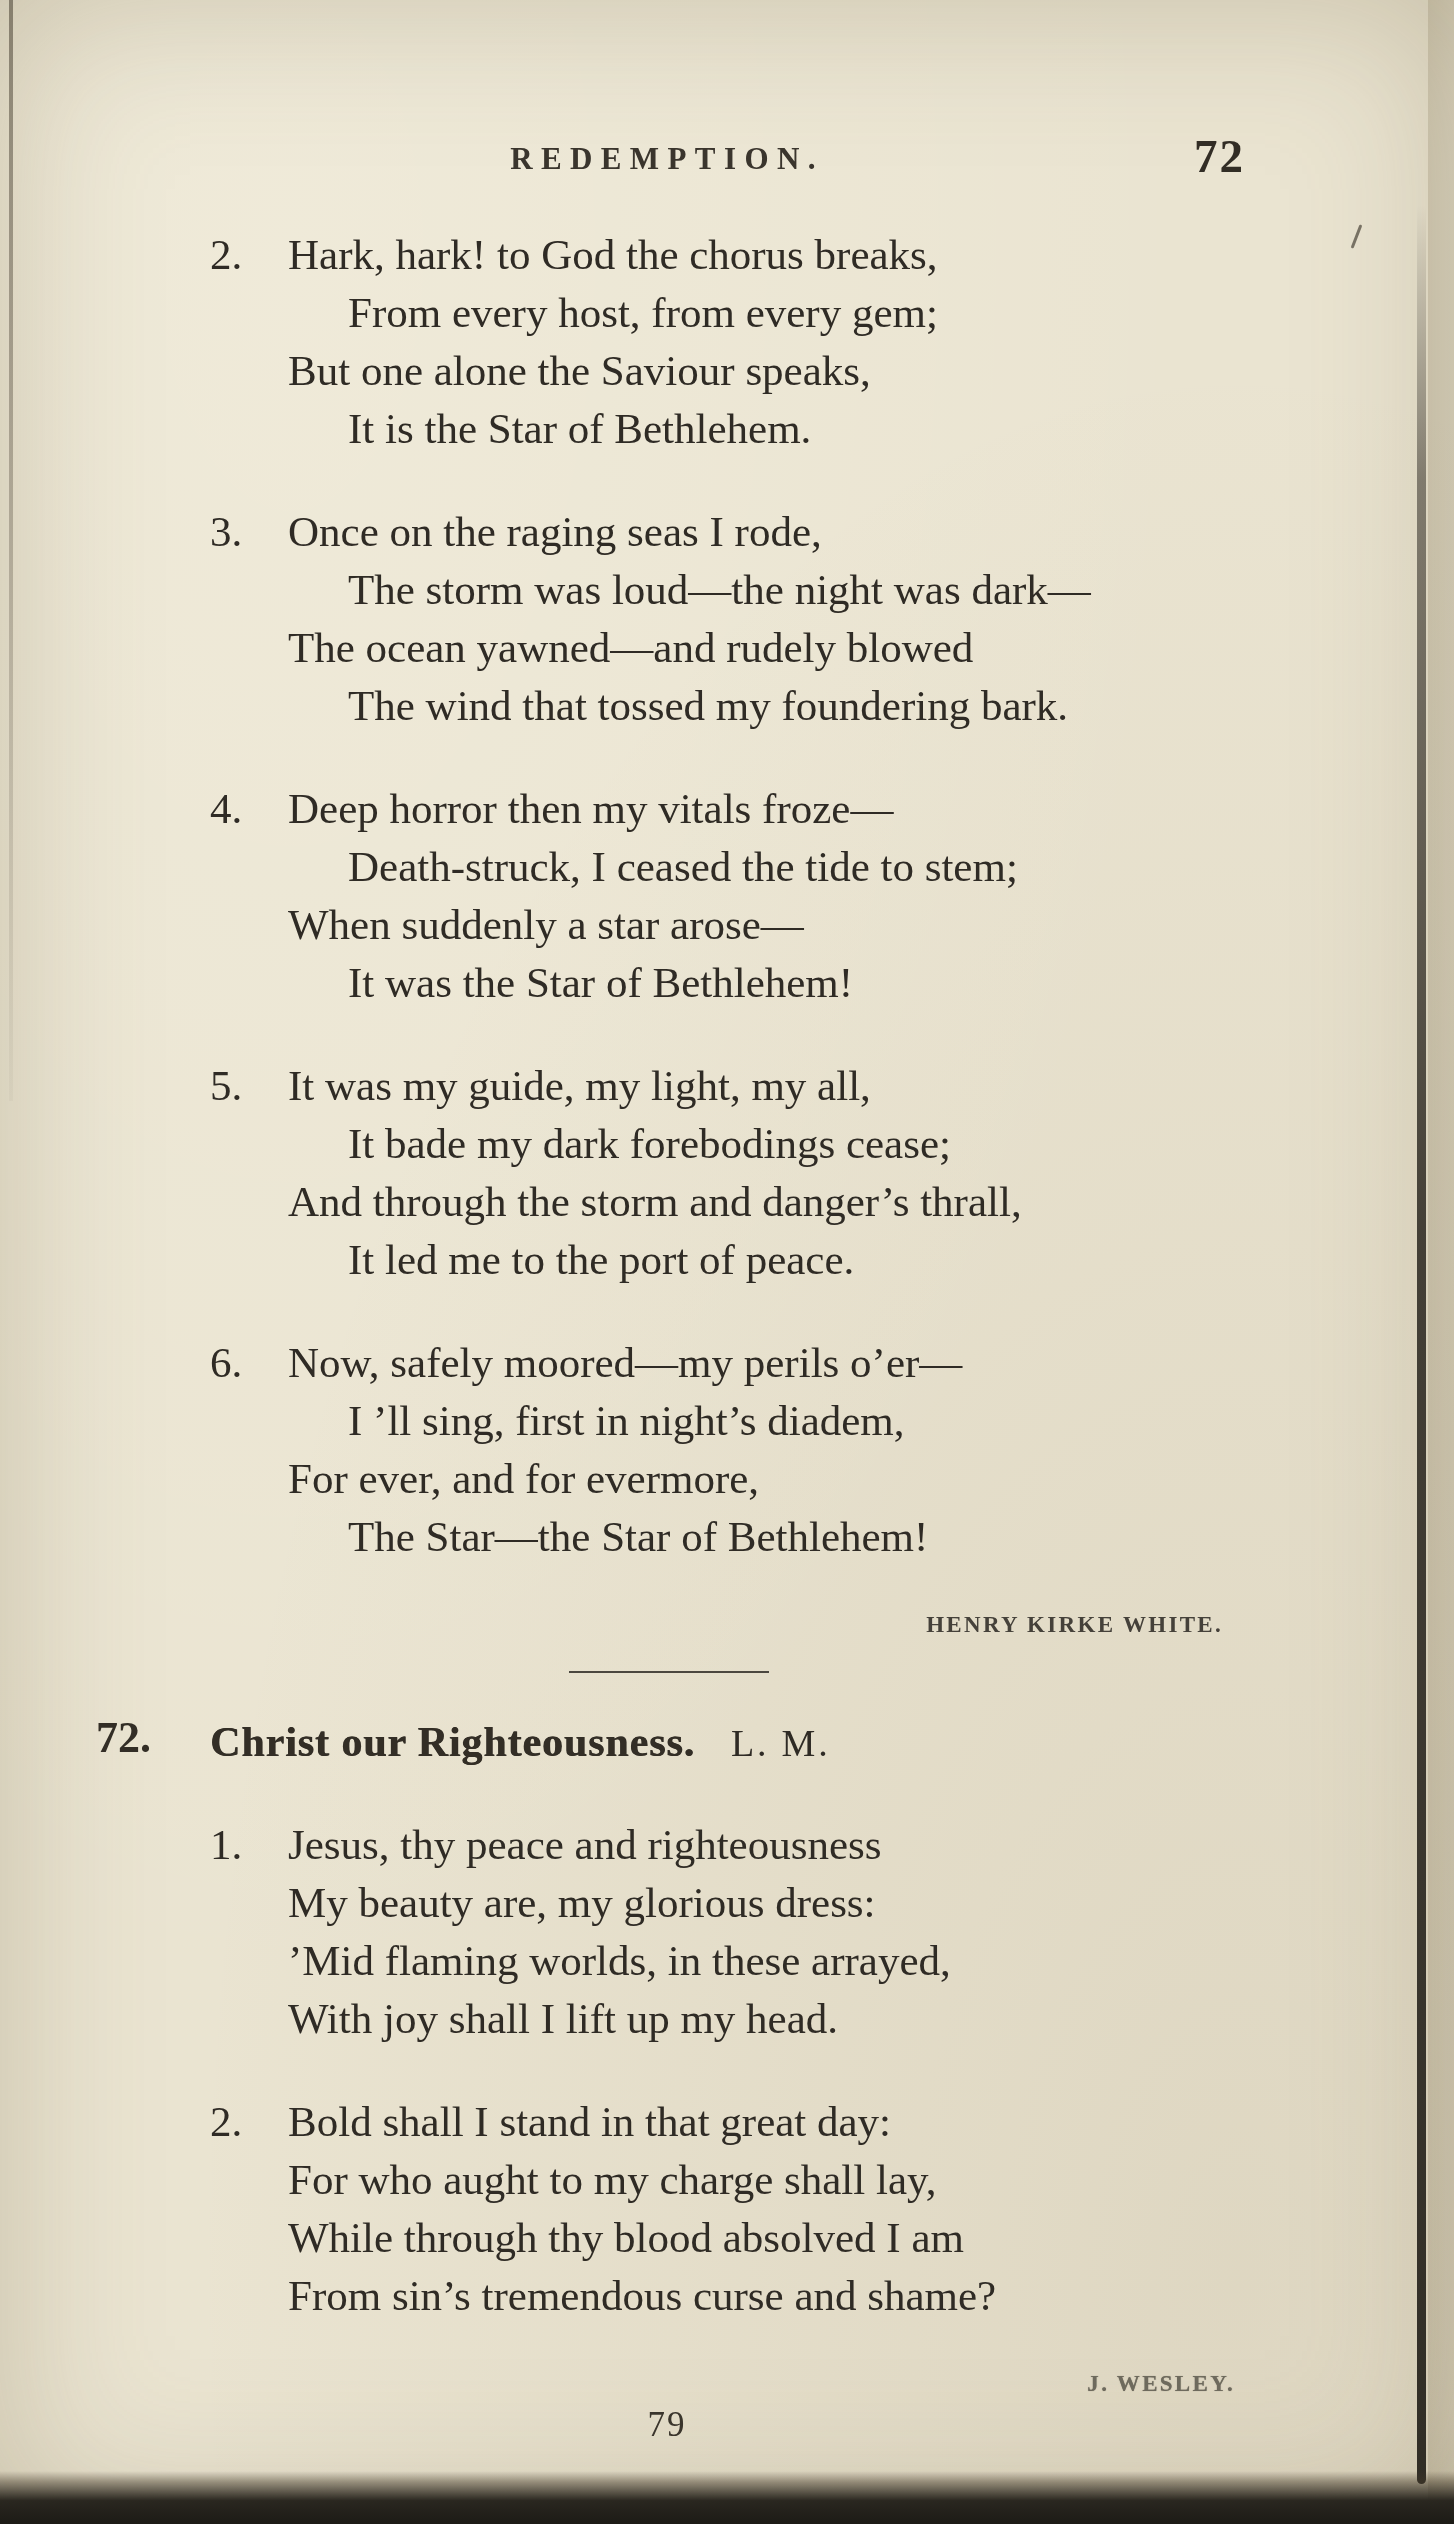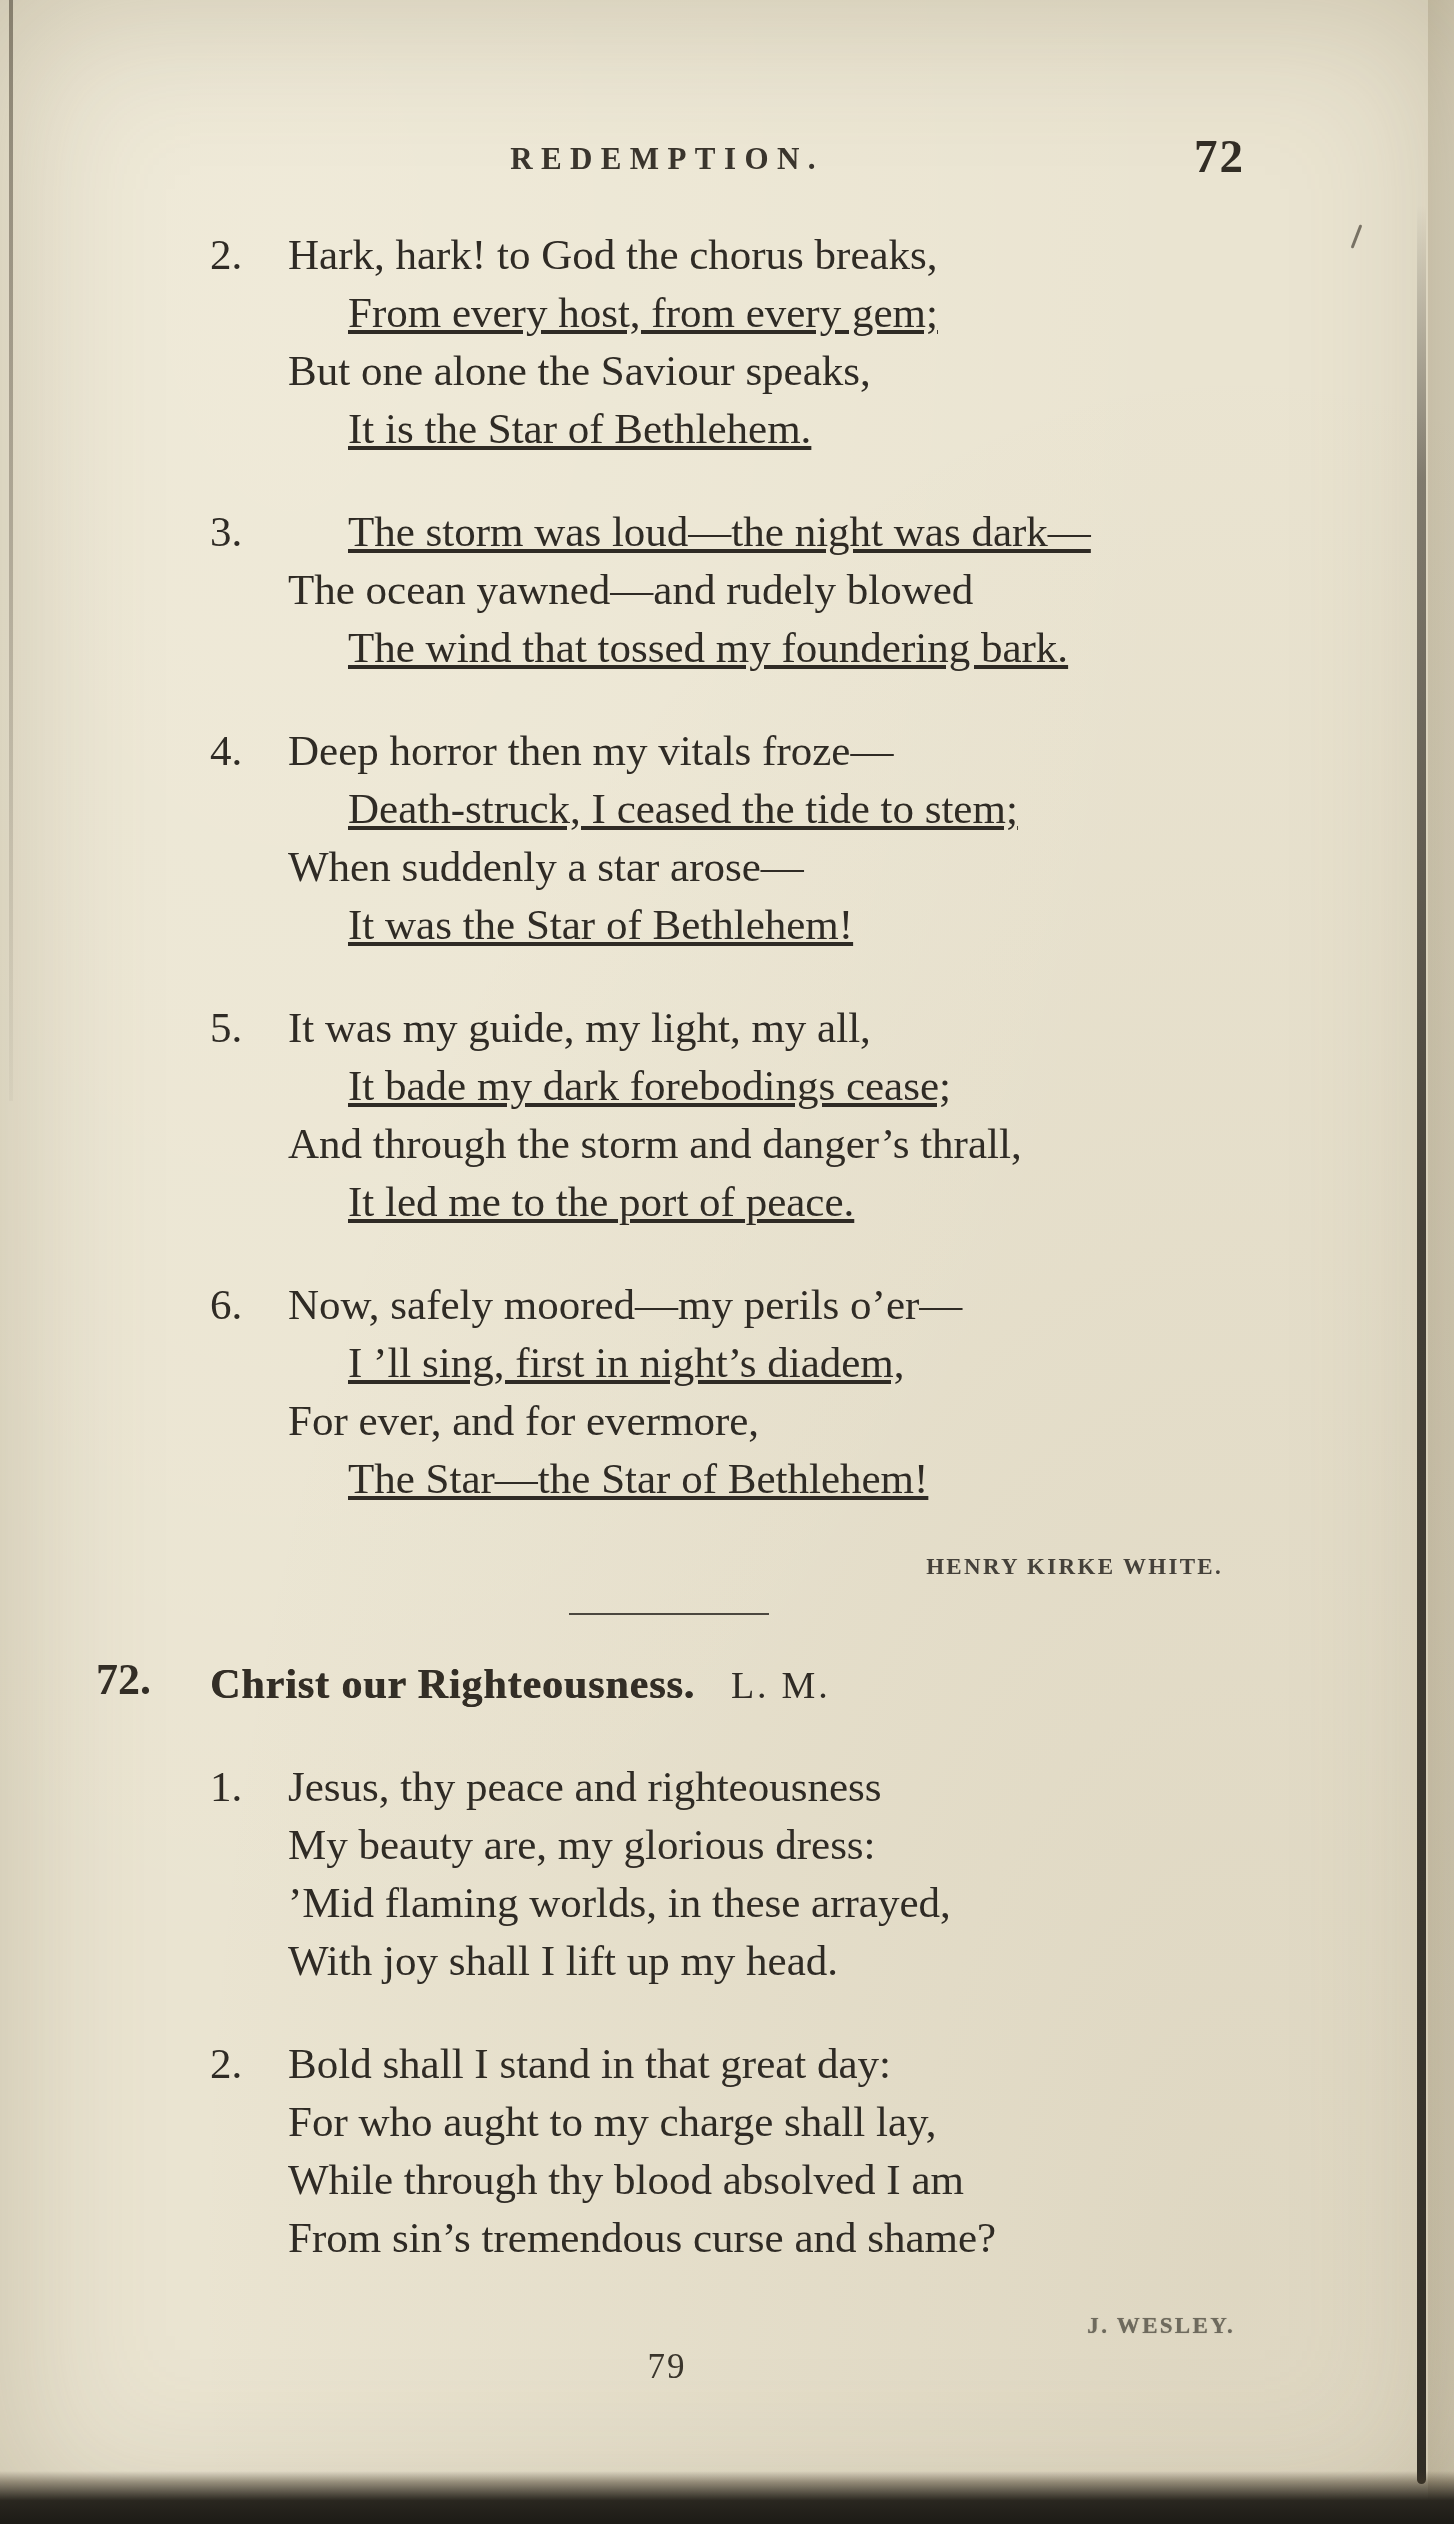--- a/index.html
+++ b/index.html
@@ -35,21 +35,21 @@
   
   .stanzas { margin-top:49px; }
   .stanza {
     display:flex;
     margin:0 0 45px 210px;
     font-size:43px; line-height:58px;
   }
   .stanza-num { flex:0 0 78px; width:78px; }
   .stanza-body { flex:1 1 auto; }
   .ln { white-space:nowrap; }
-  .ln.ind { padding-left:60px;text-decoration:underline; }
+  .ln.ind { padding-left:60px; }
 
   
   .attrib {
     width:1013px; margin:1.9px 0 0 210px;
     text-align:right;
     font-size:23px; line-height:28px;
     letter-spacing:2.3px; font-weight:600;
     color:#45413a;
   }
   .attrib.faded {
@@ -140,20 +140,21 @@
         <div class="ln">Hark, hark! to God the chorus breaks,</div>
         <div class="ln ind">From every host, from every gem;</div>
         <div class="ln">But one alone the Saviour speaks,</div>
         <div class="ln ind">It is the Star of Bethlehem.</div>
       </div>
     </div>
 
     <div class="stanza">
       <div class="stanza-num">3.</div>
       <div class="stanza-body">
+        <div class="ln">Once on the raging seas I rode,</div>
         <div class="ln ind">The storm was loud—the night was dark—</div>
         <div class="ln">The ocean yawned—and rudely blowed</div>
         <div class="ln ind">The wind that tossed my foundering bark.</div>
       </div>
     </div>
 
     <div class="stanza">
       <div class="stanza-num">4.</div>
       <div class="stanza-body">
         <div class="ln">Deep horror then my vitals froze—</div>

